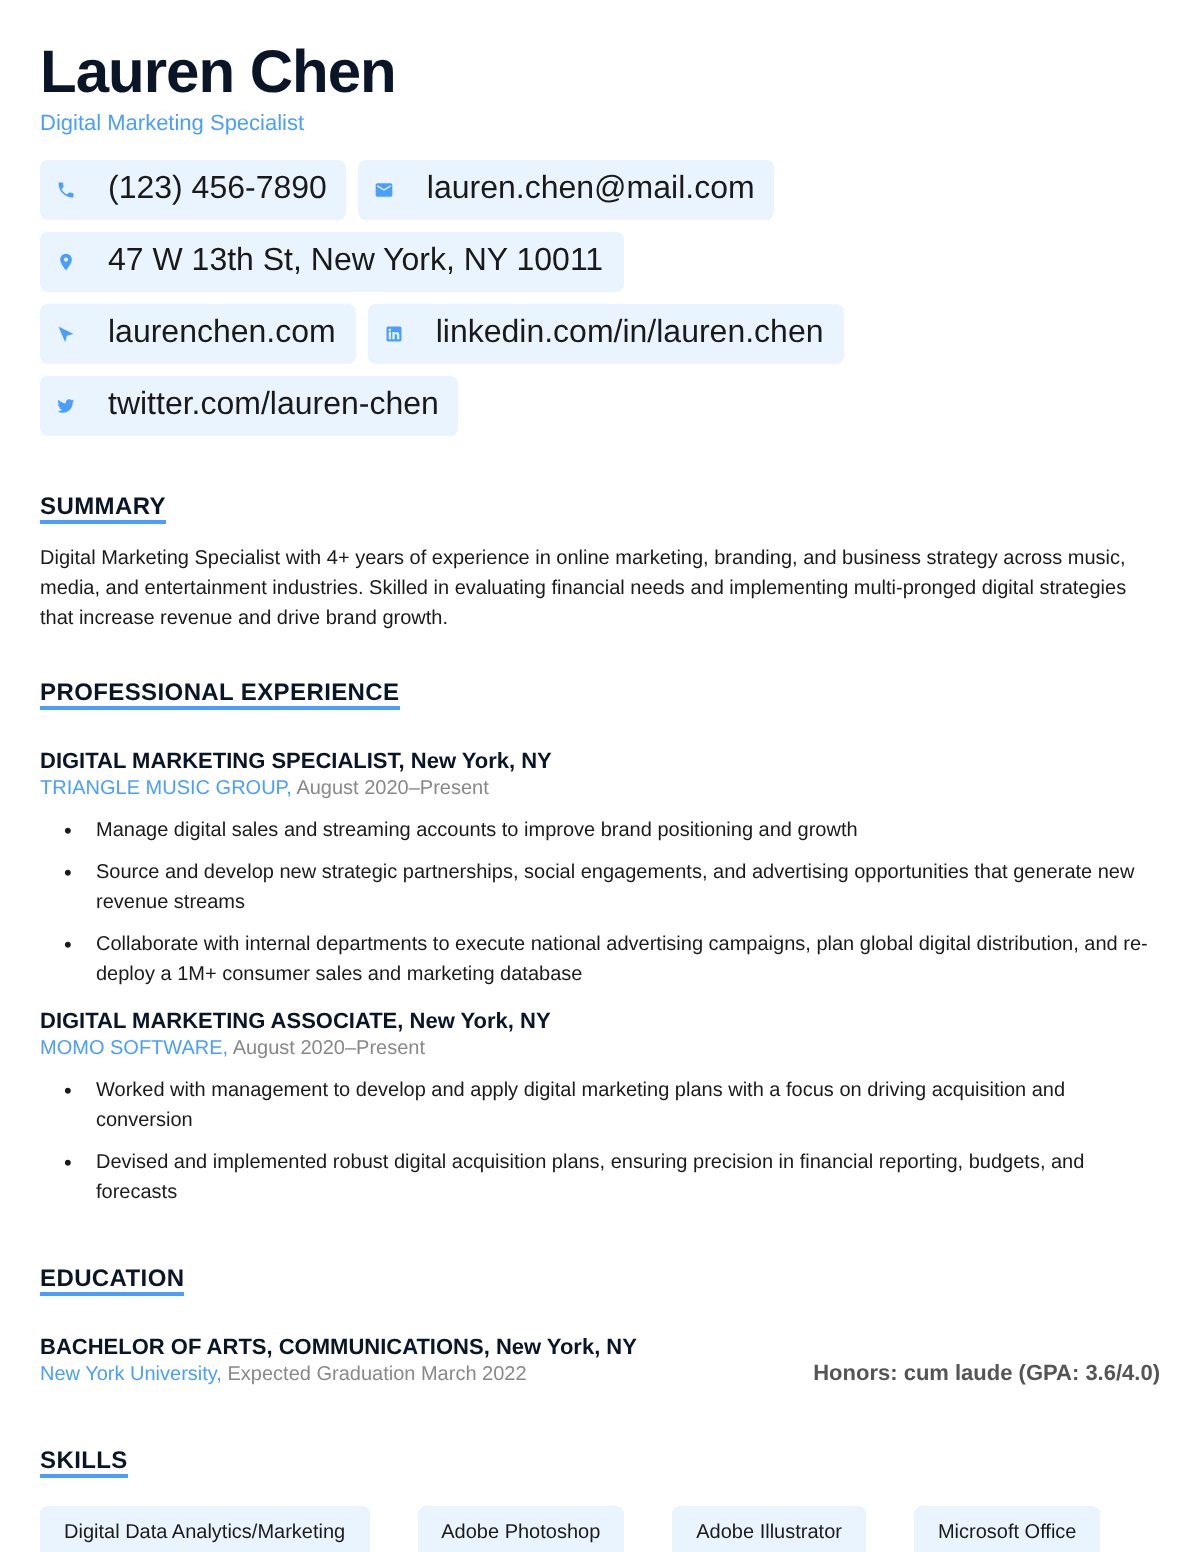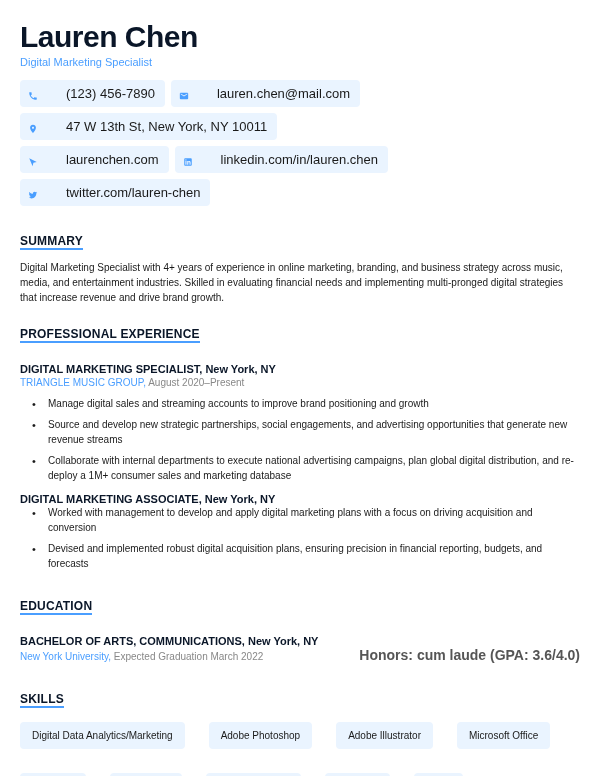--- a/index.html
+++ b/index.html
@@ -28,23 +28,23 @@
       display: flex;
       flex-wrap: wrap;
       gap: 6px;
       margin-bottom: 6px;
     }
     .contact-chip {
       background: #eaf4ff;
       border-radius: 4px;
       padding: 6px 10px 6px 8px;
       display: inline-flex;
-      align-items: flex-end;
-      gap: 28px;
-      font-size: 13px;
+      align-items: center;
+      gap: 16px;
+      font-size: 16px;
       color: #1a1a1a;
     }
     .contact-icon {
       width: 10px;
       height: 10px;
       display: inline-flex;
       align-items: center;
       justify-content: center;
       color: #4a9eff;
     }
@@ -106,21 +106,21 @@
       left: -6px;
       font-size: 11px;
       color: #1a1a1a;
     }
     .edu-row {
       display: flex;
       justify-content: space-between;
       align-items: baseline;
     }
     .honors {
-      font-size: 14px;
+      font-size: 11px;
       font-weight: 700;
       color: #555;
     }
     .skills-row {
       display: flex;
       flex-wrap: wrap;
       gap: 24px;
       margin-top: 4px;
     }
     .skill-chip {
@@ -198,20 +198,21 @@
 <div class="section-heading">PROFESSIONAL EXPERIENCE</div>
 <div id="experience-container">
     <div class="job-header"><span class="job-title">DIGITAL MARKETING SPECIALIST,</span>  <span class="job-location">New York, NY</span></div>
     <div class="job-meta"><span class="company">TRIANGLE MUSIC GROUP,</span>  <span class="dates">August 2020–Present</span></div>
     <ul class="bullets">
       <li>Manage digital sales and streaming accounts to improve brand positioning and growth</li>
       <li>Source and develop new strategic partnerships, social engagements, and advertising opportunities that generate new revenue streams</li>
       <li>Collaborate with internal departments to execute national advertising campaigns, plan global digital distribution, and re-deploy a 1M+ consumer sales and marketing database</li>
     </ul>
     <div class="job-header"><span class="job-title">DIGITAL MARKETING ASSOCIATE,</span>  <span class="job-location">New York, NY</span></div>
+    <div class="job-meta"><span class="company">MOMO SOFTWARE,</span>  <span class="dates">August 2020–Present</span></div>
     <ul class="bullets">
       <li>Worked with management to develop and apply digital marketing plans with a focus on driving acquisition and conversion</li>
       <li>Devised and implemented robust digital acquisition plans, ensuring precision in financial reporting, budgets, and forecasts</li>
     </ul>
   </div>
 
 <div class="section-heading">EDUCATION</div>
 <div class="job-header">
   <span class="job-title">BACHELOR OF ARTS, COMMUNICATIONS,</span>
   <span> </span>

